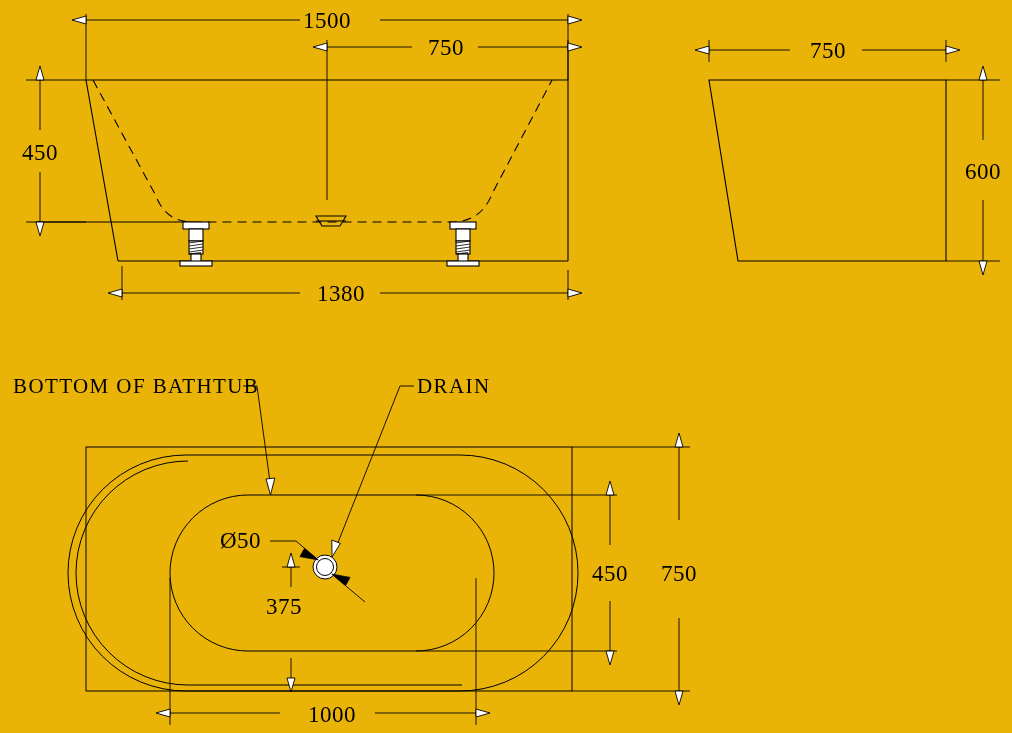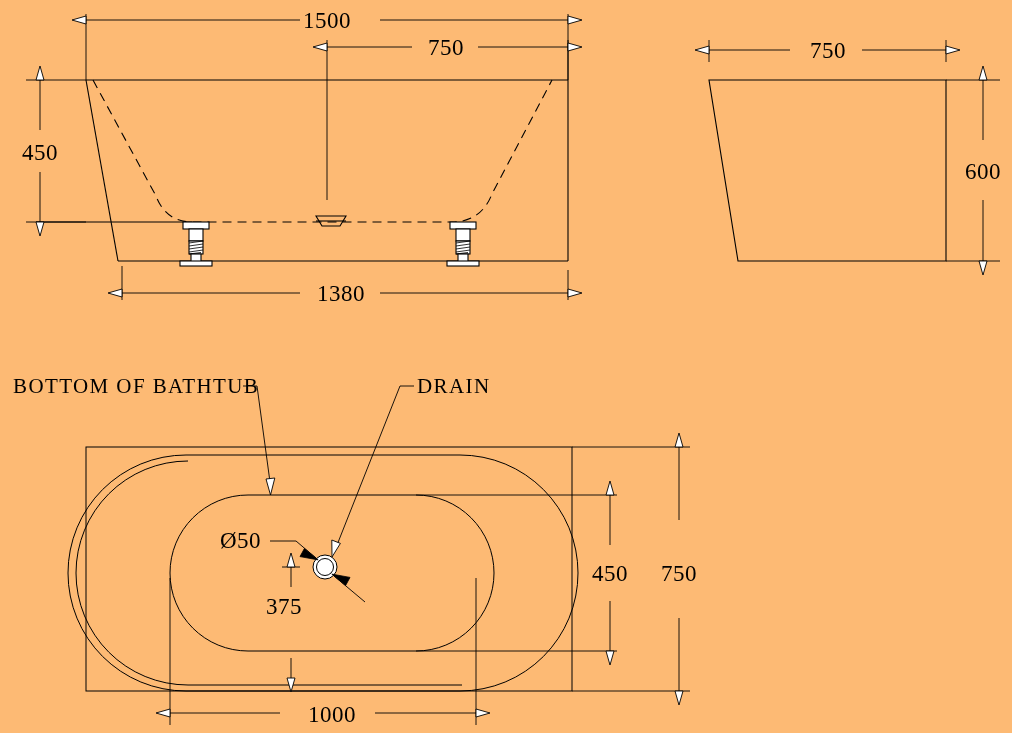--- a/index.html
+++ b/index.html
@@ -12,21 +12,21 @@
     width: 1012px;
     height: 733px;
     font-family: "Liberation Serif", "DejaVu Serif", serif;
     color: #000000;
     overflow: hidden;
   }
   #drawing-root {
     position: relative;
     width: 1012px;
     height: 733px;
-    background: #fdba74;
+    background: #eab308;
   }
   svg#cad {
     position: absolute;
     left: 0;
     top: 0;
     width: 1012px;
     height: 733px;
     display: block;
   }
   

